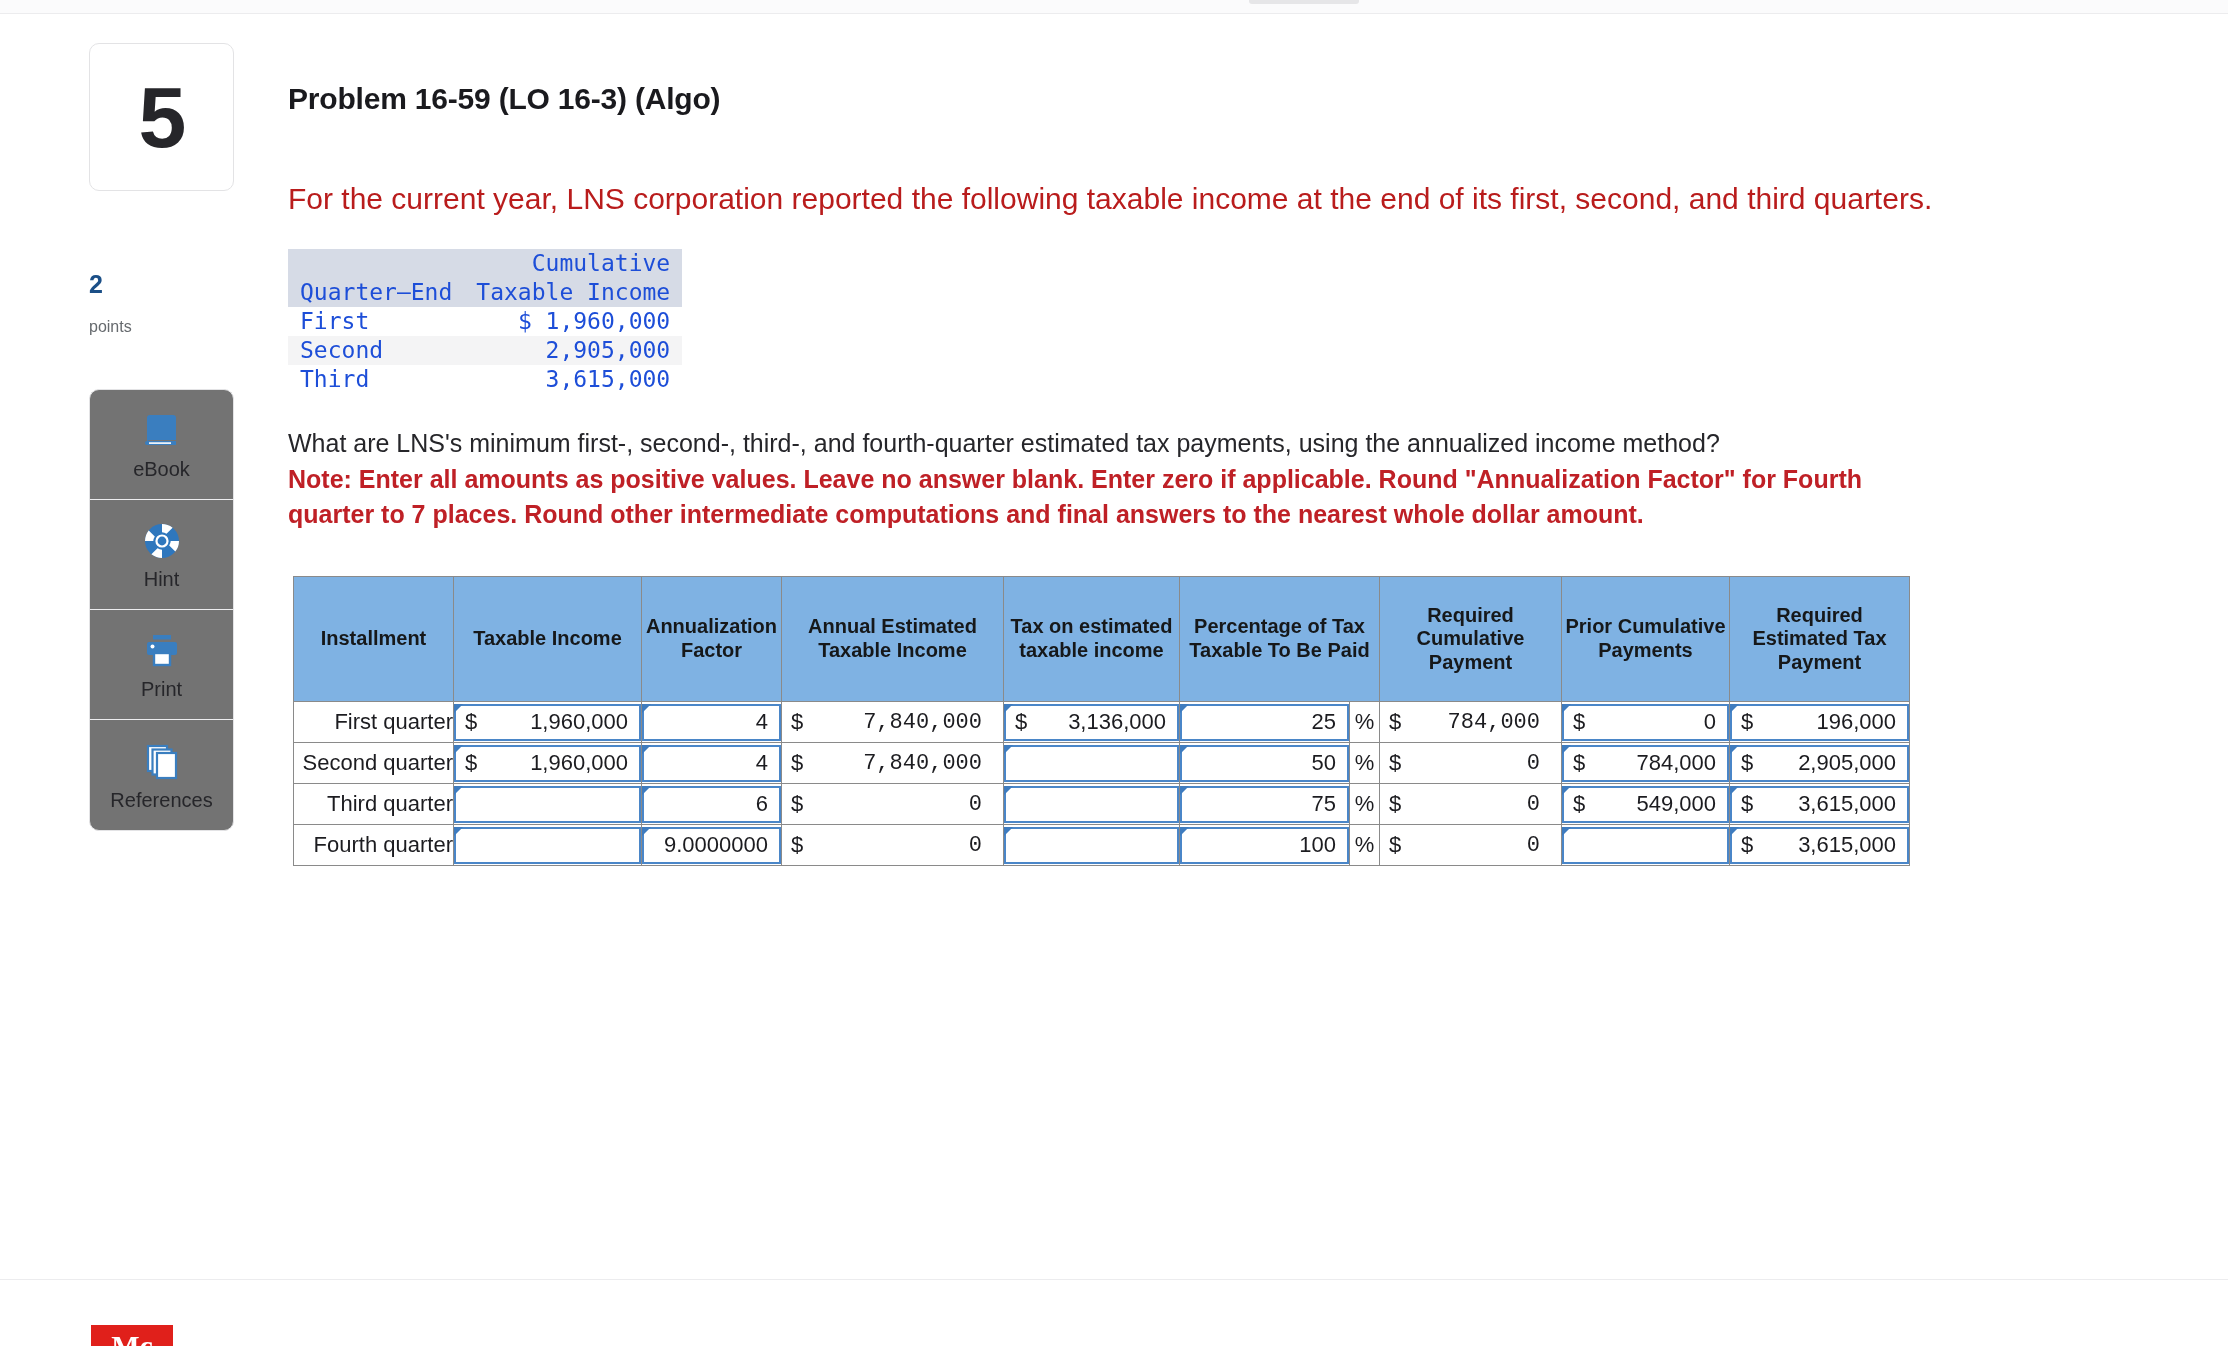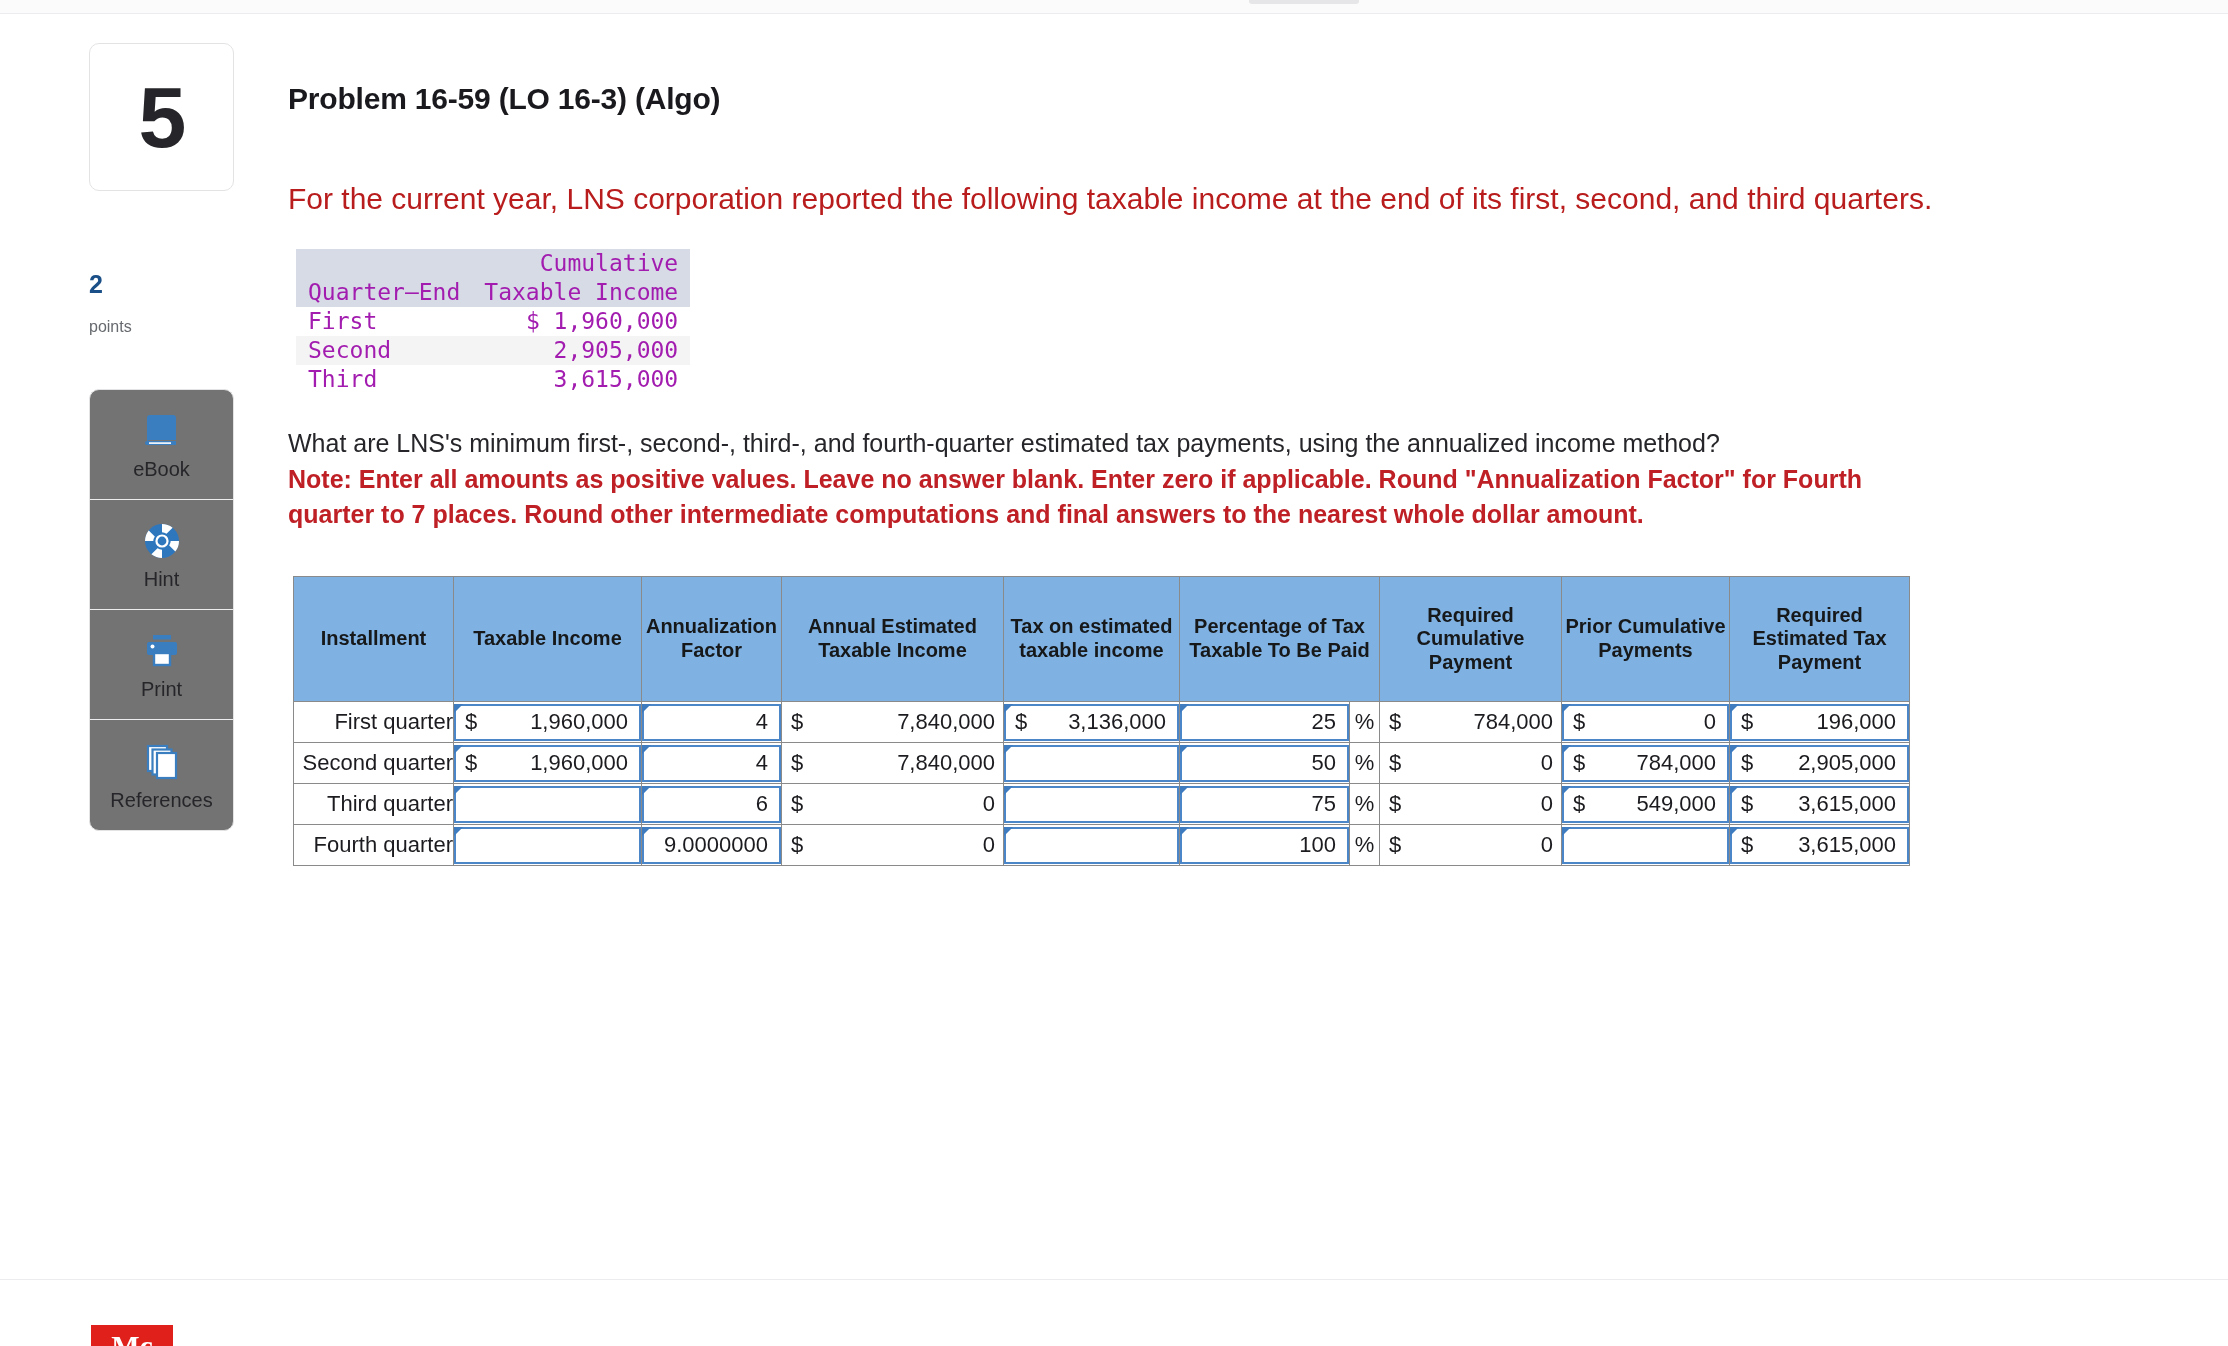--- a/index.html
+++ b/index.html
@@ -59,24 +59,24 @@
     font-size: 30px; font-weight: 700; color: #1a1a1e; letter-spacing: -0.2px;
   }
 
   #intro-text {
     position: absolute; left: 8px; top: 165px; width: 1800px;
     font-size: 30px; color: #b91c1c; line-height: 1.35;
   }
 
   
   #facts-table {
-    position: absolute; left: 16px; top: 235px;
+    position: absolute; left: 8px; top: 235px;
     border-collapse: collapse;
     font-family: "DejaVu Sans Mono", "Liberation Mono", monospace;
-    font-size: 23px; color: #a21caf;
+    font-size: 23px; color: #1d4ed8;
   }
   #facts-table th, #facts-table td {
     padding: 0 12px; height: 29px; line-height: 29px; white-space: pre; font-weight: 400;
   }
   #facts-table thead th { background: #d6dbe6; vertical-align: bottom; }
   #facts-table thead .th-l { text-align: left; }
   #facts-table thead .th-r { text-align: right; }
   #facts-table tbody td.lbl { text-align: left; }
   #facts-table tbody td.val { text-align: right; }
   #facts-table tbody tr.alt td { background: #f4f4f5; }
@@ -110,21 +110,21 @@
     font-size: 22px; color: #1c1c20;
     vertical-align: middle;
     background: #fff;
   }
   td.rowlabel { padding-left: 26px; text-align: right; font-size: 22px; }
 
   
   .cellbox { position: relative; width: 100%; height: 39px; display: flex; align-items: center; }
   .cellbox .cur { position: absolute; left: 9px; font-size: 22px; }
   .cellbox .amt { width: 100%; text-align: right; padding-right: 11px; font-size: 22px; }
-  .cellbox.plain .amt { padding-right: 8px; }
+  .cellbox.plain .amt { padding-right: 21px; font-family: Liberation Mono, monospace; }
   .cellbox.pct { justify-content: center; }
   .cellbox.pct .amt { text-align: center; padding-right: 0; }
 
   
   td.inputcell { padding: 1px; }
   td.inputcell > .cellbox {
     border: 2px solid #4a86c8; height: 37px; background: #fff; position: relative;
   }
   td.inputcell > .cellbox::before {
     content: ""; position: absolute; left: -2px; top: -2px;

